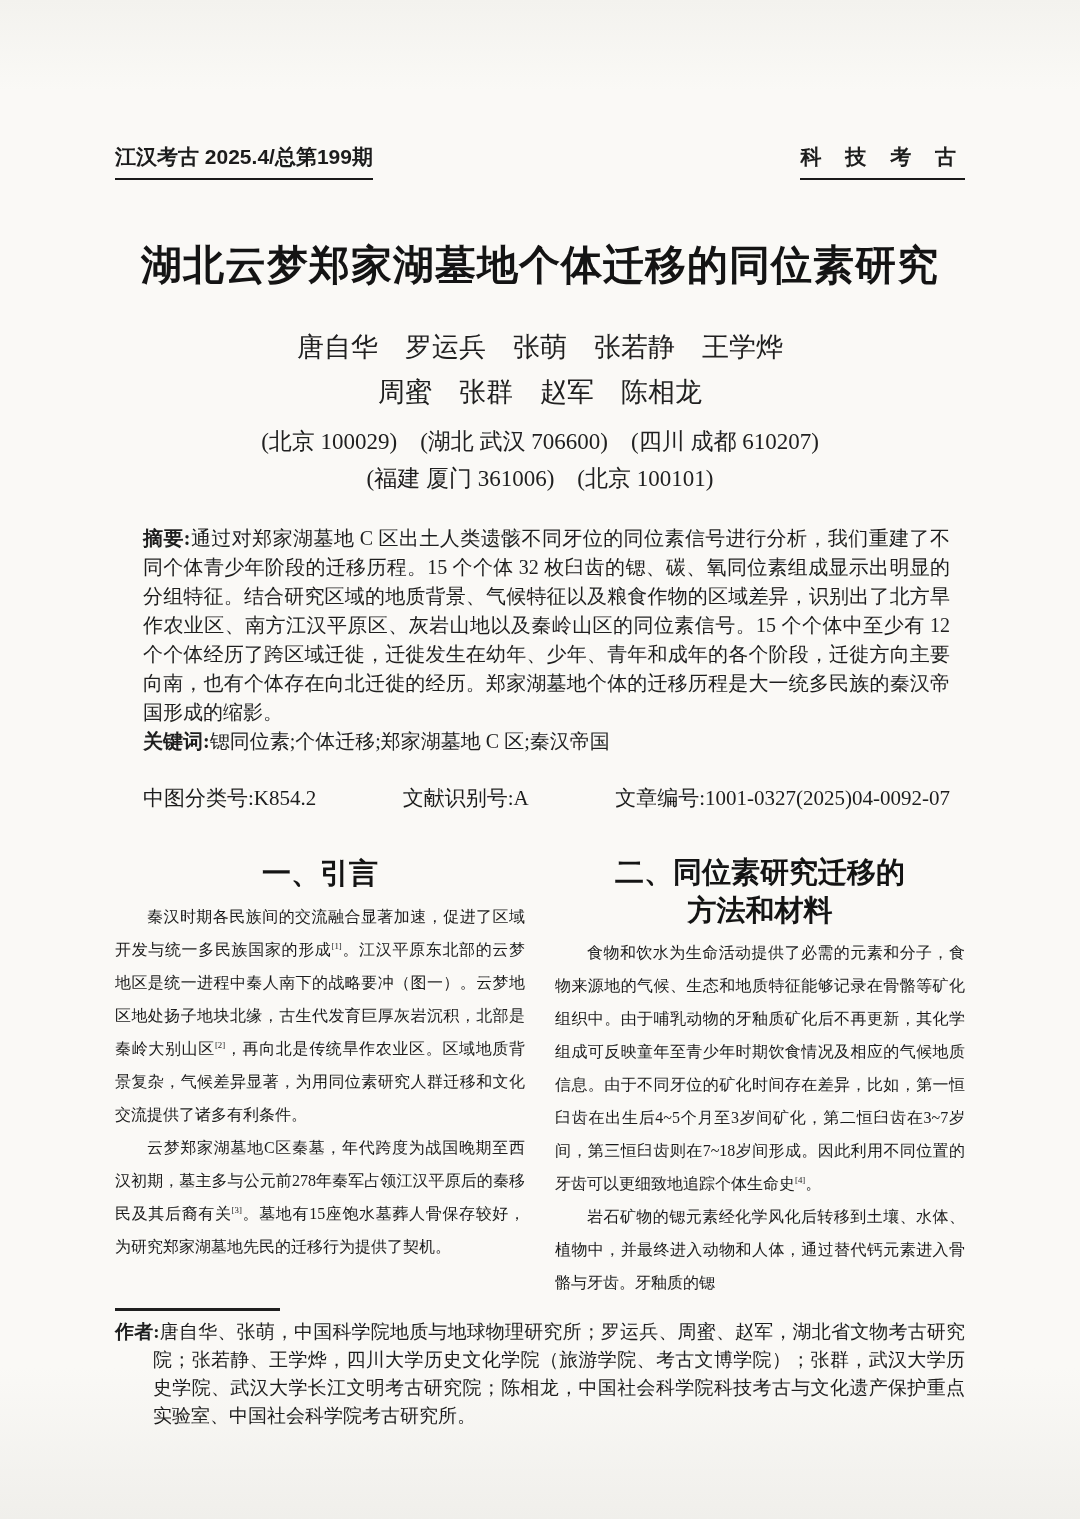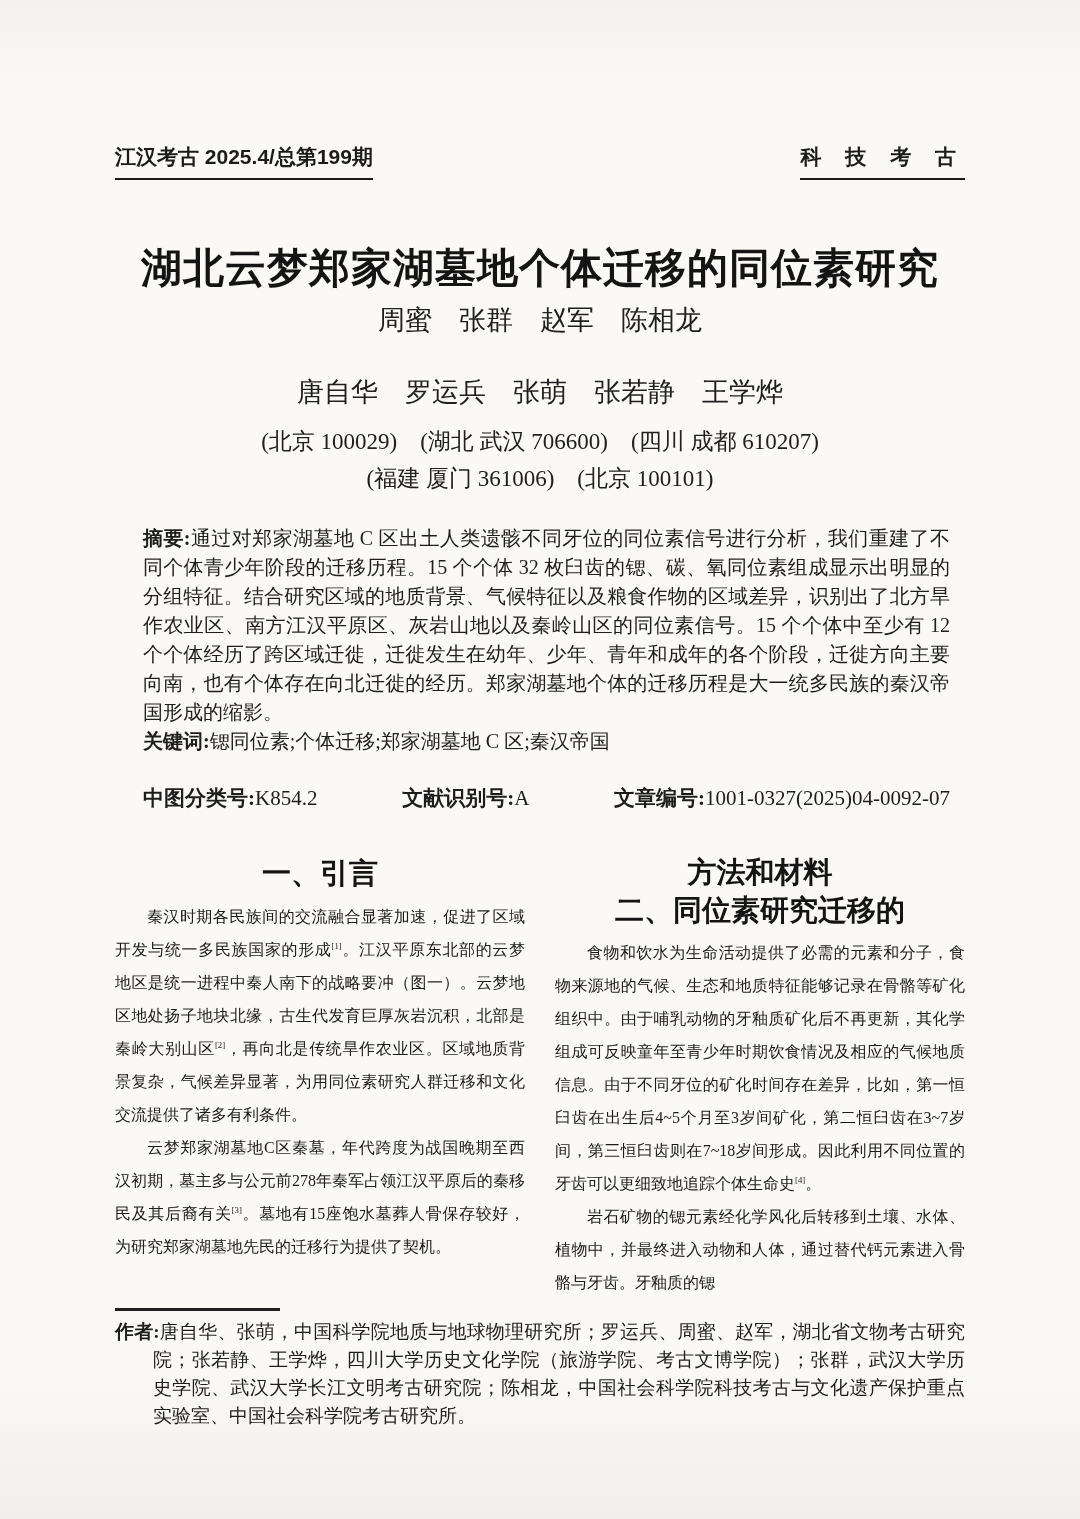--- a/index.html
+++ b/index.html
@@ -26,42 +26,42 @@
     border-bottom:2px solid #1a1a1a;padding-bottom:7px;
   }
   .h-right{
     font-family:"Liberation Sans","DejaVu Sans",sans-serif;
     font-weight:bold;font-size:21px;letter-spacing:9px;
     border-bottom:2px solid #1a1a1a;padding-bottom:7px;
   }
   
   .title{
     margin:62px 0 0 0;
-    font-family:Liberation Sans, sans-serif;
+    font-family:Liberation Mono, monospace;
     font-weight:bold;font-size:41px;line-height:52px;
     text-align:center;letter-spacing:1px;color:#141414;
   }
   .authors{margin-top:34px;text-align:center;font-size:27px;line-height:38px;color:#202020;}
   .authors.second{margin-top:7px;}
   .affil{margin-top:15px;text-align:center;font-size:23px;line-height:32px;color:#202020;}
   .affil.second{margin-top:5px;}
   
   .abstract-block{margin:29px 15px 0 28px;}
   .abs{
     margin:0;font-size:20px;line-height:29px;
     text-align:justify;text-justify:inter-ideograph;color:#1e1e1e;
   }
   .lbl{font-weight:bold;}
   
   .meta-row{
     display:flex;justify-content:space-between;
     margin:27px 15px 0 28px;
     font-size:21px;line-height:30px;
   }
-  .meta-item .lbl{font-weight:bold;}
+  .meta-item .lbl{font-weight:normal;}
   
   .columns{display:flex;gap:30px;margin-top:40px;}
   .col{width:410px;}
   .col h2{
     margin:0 0 7px 0;
     font-family:"Liberation Sans","DejaVu Sans",sans-serif;
     font-weight:bold;font-size:29px;line-height:40px;
     text-align:center;color:#141414;
   }
   .col h2 .hline{display:block;line-height:38px;}
@@ -85,22 +85,22 @@
 
 <div class="page">
 
   <div class="header">
     <span class="h-left">江汉考古 2025.4/总第199期</span>
     <span class="h-right">科 技 考 古</span>
   </div>
 
   <h1 class="title">湖北云梦郑家湖墓地个体迁移的同位素研究</h1>
 
+  <div class="authors">唐自华　罗运兵　张萌　张若静　王学烨</div>
   <div class="authors second">周蜜　张群　赵军　陈相龙</div>
-  <div class="authors">唐自华　罗运兵　张萌　张若静　王学烨</div>
 
   <div class="affil">(北京 100029)　(湖北 武汉 706600)　(四川 成都 610207)</div>
   <div class="affil second">(福建 厦门 361006)　(北京 100101)</div>
 
   <div class="abstract-block">
     <p class="abs"><span class="lbl">摘要:</span><span>通过对郑家湖墓地 C 区出土人类遗骸不同牙位的同位素信号进行分析，我们重建了不同个体青少年阶段的迁移历程。15 个个体 32 枚臼齿的锶、碳、氧同位素组成显示出明显的分组特征。结合研究区域的地质背景、气候特征以及粮食作物的区域差异，识别出了北方旱作农业区、南方江汉平原区、灰岩山地以及秦岭山区的同位素信号。15 个个体中至少有 12 个个体经历了跨区域迁徙，迁徙发生在幼年、少年、青年和成年的各个阶段，迁徙方向主要向南，也有个体存在向北迁徙的经历。郑家湖墓地个体的迁移历程是大一统多民族的秦汉帝国形成的缩影。</span></p>
     <p class="abs"><span class="lbl">关键词:</span><span>锶同位素;个体迁移;郑家湖墓地 C 区;秦汉帝国</span></p>
   </div>
 
   <div class="meta-row">
@@ -110,22 +110,22 @@
   </div>
 
   <div class="columns">
     <div class="col">
       <h2>一、引言</h2>
       <p>秦汉时期各民族间的交流融合显著加速，促进了区域开发与统一多民族国家的形成<sup>[1]</sup>。江汉平原东北部的云梦地区是统一进程中秦人南下的战略要冲（图一）。云梦地区地处扬子地块北缘，古生代发育巨厚灰岩沉积，北部是秦岭大别山区<sup>[2]</sup>，再向北是传统旱作农业区。区域地质背景复杂，气候差异显著，为用同位素研究人群迁移和文化交流提供了诸多有利条件。</p>
       <p>云梦郑家湖墓地C区秦墓，年代跨度为战国晚期至西汉初期，墓主多与公元前278年秦军占领江汉平原后的秦移民及其后裔有关<sup>[3]</sup>。墓地有15座饱水墓葬人骨保存较好，为研究郑家湖墓地先民的迁移行为提供了契机。</p>
     </div>
     <div class="col">
       <h2>
+          <span class="hline">二、同位素研究迁移的</span>
           <span class="hline">方法和材料</span>
-          <span class="hline">二、同位素研究迁移的</span>
         </h2>
       <p>食物和饮水为生命活动提供了必需的元素和分子，食物来源地的气候、生态和地质特征能够记录在骨骼等矿化组织中。由于哺乳动物的牙釉质矿化后不再更新，其化学组成可反映童年至青少年时期饮食情况及相应的气候地质信息。由于不同牙位的矿化时间存在差异，比如，第一恒臼齿在出生后4~5个月至3岁间矿化，第二恒臼齿在3~7岁间，第三恒臼齿则在7~18岁间形成。因此利用不同位置的牙齿可以更细致地追踪个体生命史<sup>[4]</sup>。</p>
       <p>岩石矿物的锶元素经化学风化后转移到土壤、水体、植物中，并最终进入动物和人体，通过替代钙元素进入骨骼与牙齿。牙釉质的锶</p>
     </div>
   </div>
 
   <div class="footnote">
     <div class="fn-rule"></div>
     <p class="fn"><span class="lbl">作者:</span><span>唐自华、张萌，中国科学院地质与地球物理研究所；罗运兵、周蜜、赵军，湖北省文物考古研究院；张若静、王学烨，四川大学历史文化学院（旅游学院、考古文博学院）；张群，武汉大学历史学院、武汉大学长江文明考古研究院；陈相龙，中国社会科学院科技考古与文化遗产保护重点实验室、中国社会科学院考古研究所。</span></p>
   </div>

